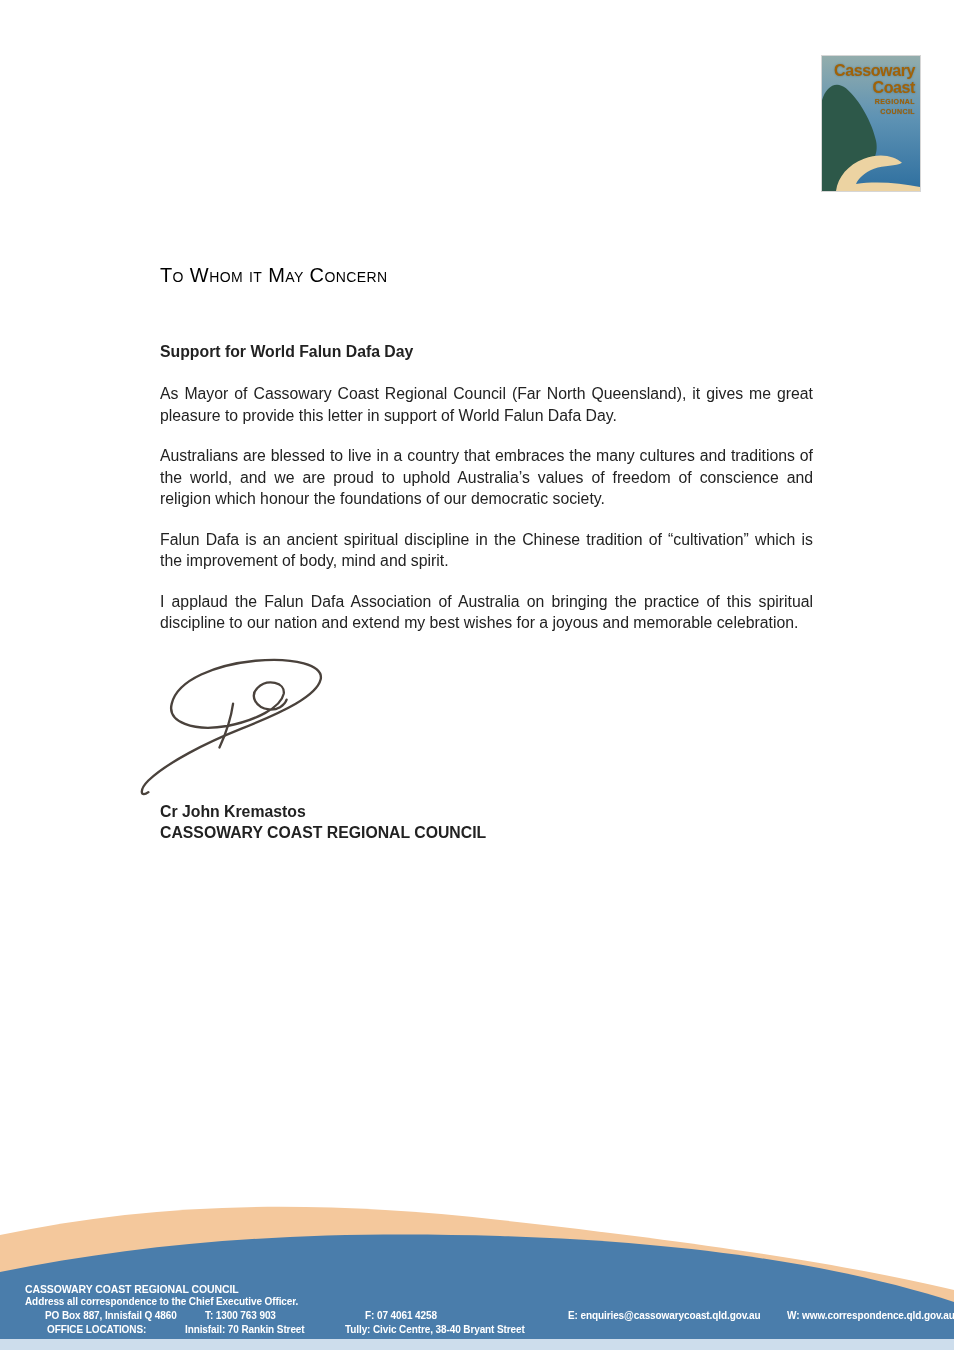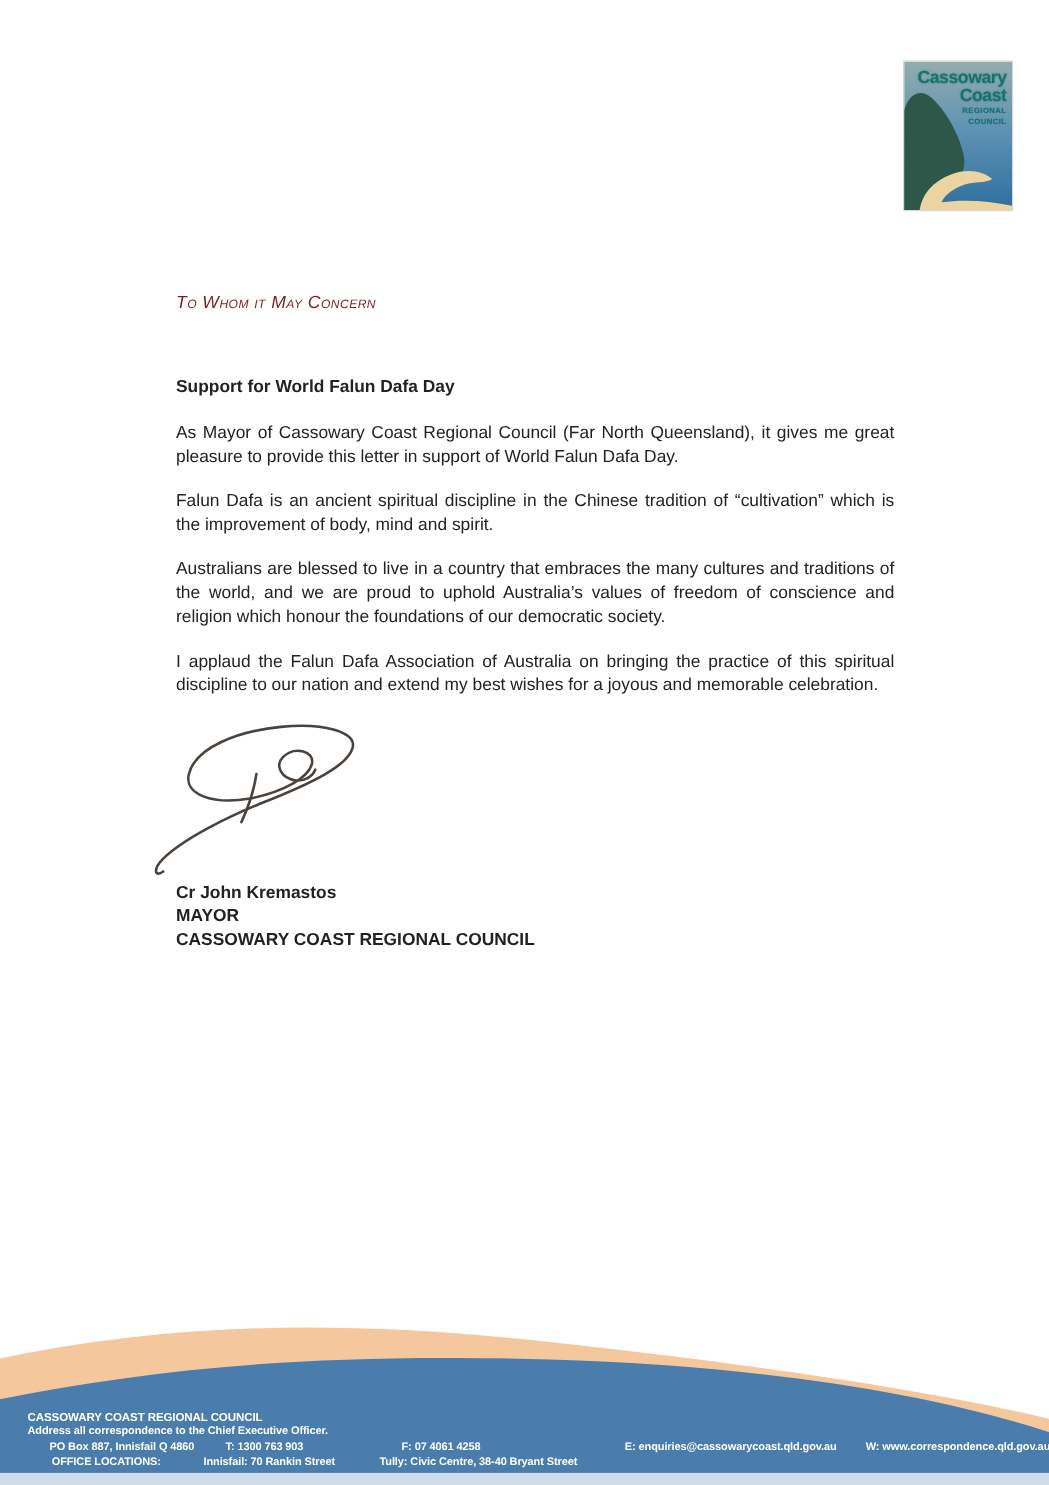--- a/index.html
+++ b/index.html
@@ -12,37 +12,37 @@
     color:#2b2b2b;
   }
 
   
   .logo{
     position:absolute;left:821px;top:55px;width:98px;height:135px;
     border:1px solid #d6d6d6;
   }
   .logo svg{position:absolute;left:0;top:0;width:100%;height:100%;display:block;}
   .logo-text{
-    position:absolute;top:6px;right:5px;text-align:right;color:#0f766e;line-height:1;
+    position:absolute;top:6px;right:5px;text-align:right;color:#a16207;line-height:1;
   }
   .logo-title{font-size:16px;font-weight:bold;letter-spacing:-0.4px;line-height:17px;
     text-shadow:0 0 2px rgba(40,70,80,.45);}
   .logo-sub{font-size:7px;font-weight:bold;letter-spacing:0.4px;line-height:9px;margin-top:1px;
     text-shadow:0 0 1px rgba(40,70,80,.45);}
 
   
   .content{
     position:absolute;left:160px;top:265px;width:653px;
     font-size:15.8px;line-height:21.5px;color:#222222;
   }
   .date{margin:0 0 85px 0;}
   .salutation{
     margin:0 0 54px 0;
     font-variant:small-caps;
-    font-size:16px;letter-spacing:0.4px;color:#7f1d1d;font-style:italic;
+    font-size:20px;letter-spacing:0.4px;color:#000000;
   }
   .subject{margin:0 0 21px 0;font-weight:bold;}
   .body-para{margin:0 0 19px 0;text-align:justify;}
   .closing{margin:0;}
   .signature{display:block;margin:8px 0 2px -24px;width:200px;height:146px;}
   .sig-line{margin:0;font-weight:bold;line-height:21.5px;}
 
   
   .footer{position:absolute;left:0;bottom:0;width:954px;height:160px;}
   .footer svg{position:absolute;left:0;top:0;width:954px;height:160px;display:block;}
@@ -79,33 +79,32 @@
       <div class="logo-title">Coast</div>
       <div class="logo-sub">REGIONAL</div>
       <div class="logo-sub">COUNCIL</div>
     </div>
   </div>
 
   <div class="content">
     <p class="salutation">To Whom it May Concern</p>
     <p class="subject">Support for World Falun Dafa Day</p>
     <p class="body-para">As Mayor of Cassowary Coast Regional Council (Far North Queensland), it gives me great pleasure to provide this letter in support of World Falun Dafa Day.</p>
+    <p class="body-para">Australians are blessed to live in a country that embraces the many cultures and traditions of the world, and we are proud to uphold Australia’s values of freedom of conscience and religion which honour the foundations of our democratic society.</p>
     <p class="body-para">Falun Dafa is an ancient spiritual discipline in the Chinese tradition of “cultivation” which is the improvement of body, mind and spirit.</p>
-    <p class="body-para">Australians are blessed to live in a country that embraces the many cultures and traditions of the world, and we are proud to uphold Australia’s values of freedom of conscience and religion which honour the foundations of our democratic society.</p>
     <p class="body-para">I applaud the Falun Dafa Association of Australia on bringing the practice of this spiritual discipline to our nation and extend my best wishes for a joyous and memorable celebration.</p>
 
     <svg class="signature" viewBox="0 0 200 150">
       <g fill="none" stroke="#4a423c" stroke-width="2.4" stroke-linecap="round" stroke-linejoin="round">
         <path d="M 10 143 C 2 149 0 141 10 131 C 30 112 70 92 105 78 C 150 60 183 44 187 27 C 190 13 160 4 120 8 C 80 12 40 27 34 52 C 29 71 56 81 91 75 C 121 69 146 56 149 42 C 151 30 132 26 122 36 C 114 44 120 56 134 58 C 142 59 150 54 152 48"></path>
         <path d="M 97 52 C 95 66 90 82 83 97"></path>
       </g>
     </svg>
 
     <p class="sig-line">Cr John Kremastos</p>
-    <p class="sig-line">MAYOR</p>
     <p class="sig-line">CASSOWARY COAST REGIONAL COUNCIL</p>
   </div>
 
   <div class="footer">
     <svg viewBox="0 0 954 160" preserveAspectRatio="none">
       <path d="M 0 45 C 150 14 300 8 500 30 C 700 52 850 75 954 100 L 954 160 L 0 160 Z" fill="#f4c89c"></path>
       <path d="M 0 82 C 150 52 300 40 500 46 C 700 52 850 78 954 112 L 954 160 L 0 160 Z" fill="#4a7dab"></path>
       <rect x="0" y="149" width="954" height="11" fill="#cdddec"></rect>
     </svg>
 

